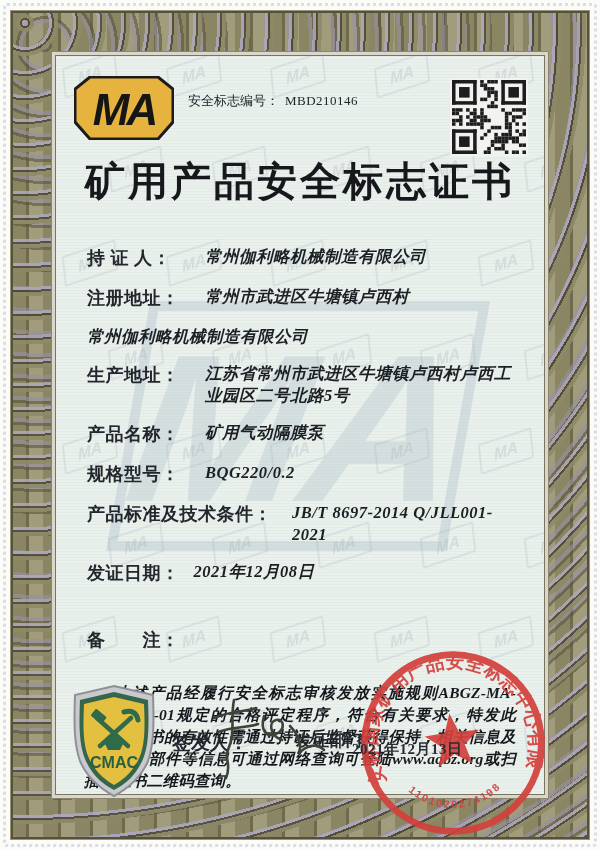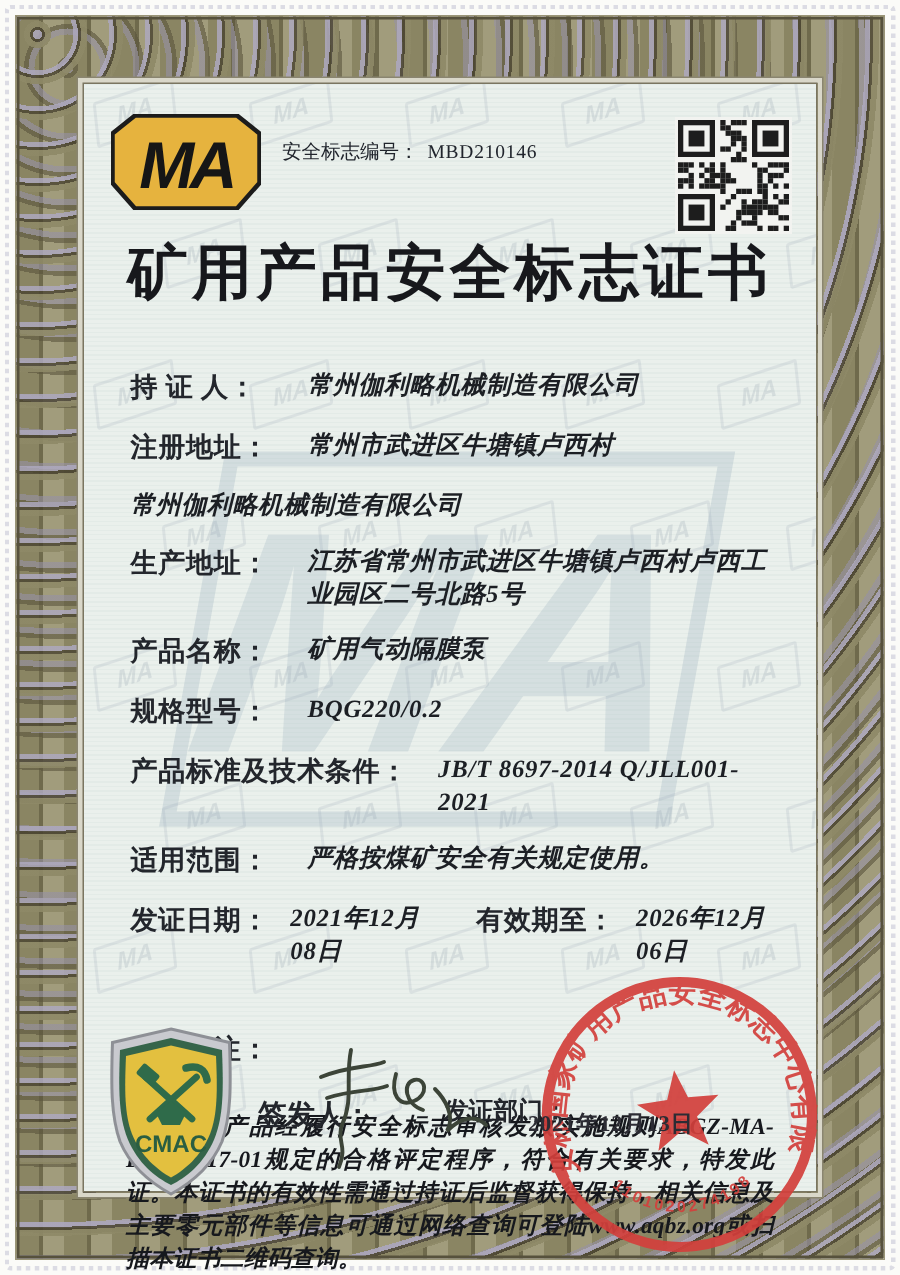--- a/index.html
+++ b/index.html
@@ -280,34 +280,26 @@
           <span class="val">矿用气动隔膜泵</span>
         </div>
         <div class="row">
           <span class="lab">规格型号：</span>
           <span class="val">BQG220/0.2</span>
         </div>
         <div class="row row-wide">
           <span class="lab">产品标准及技术条件：</span>
           <span class="val">JB/T 8697-2014  Q/JLL001-2021</span>
         </div>
-        <div class="row">
-          <span class="lab">适用范围：</span>
-          <span class="val">严格按煤矿安全有关规定使用。</span>
-        </div>
       </div>
 
       <div class="dates">
         <div class="pair">
           <span class="lab" style="width:auto;margin-right:14px">发证日期：</span>
           <span class="val">2021年12月08日</span>
-        </div>
-        <div class="pair">
-          <span class="lab" style="width:auto;margin-right:14px">有效期至：</span>
-          <span class="val">2026年12月06日</span>
         </div>
       </div>
 
       <div class="remark">
         <span class="lab">备　　注：</span>
       </div>
 
       <p class="statement">上述产品经履行安全标志审核发放实施规则ABGZ-MA-BDA-2017-01规定的合格评定程序，符合有关要求，特发此证。本证书的有效性需通过持证后监督获得保持，相关信息及主要零元部件等信息可通过网络查询可登陆www.aqbz.org或扫描本证书二维码查询。</p>
 
       <svg class="cmac" width="92" height="116" viewBox="0 0 92 116">

